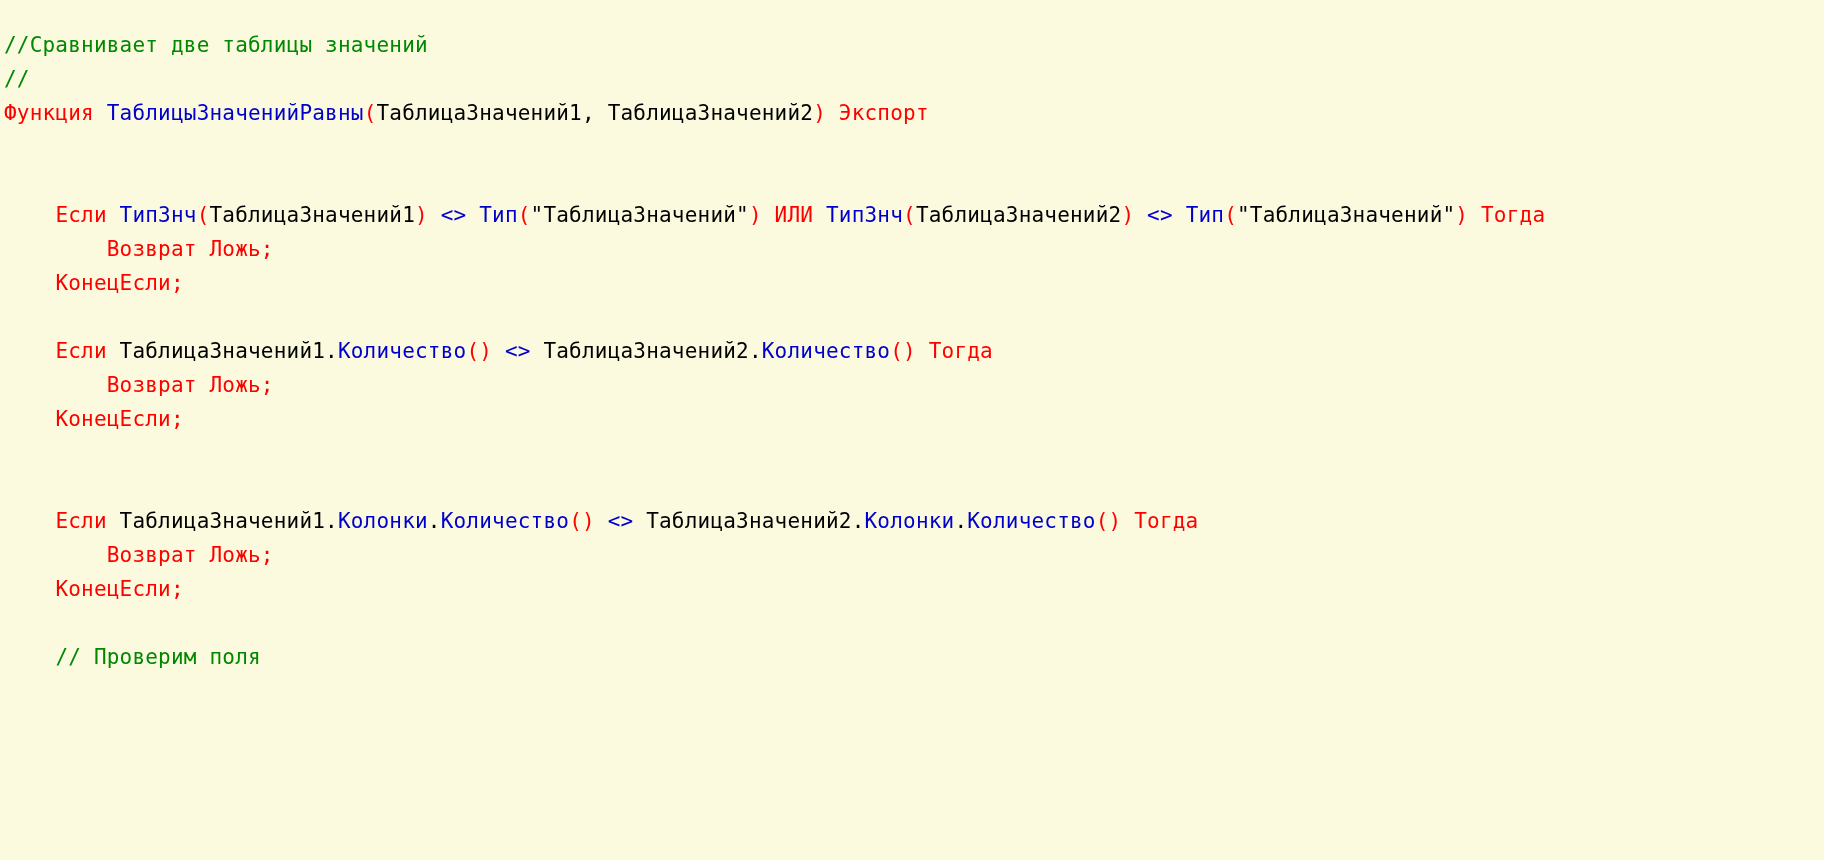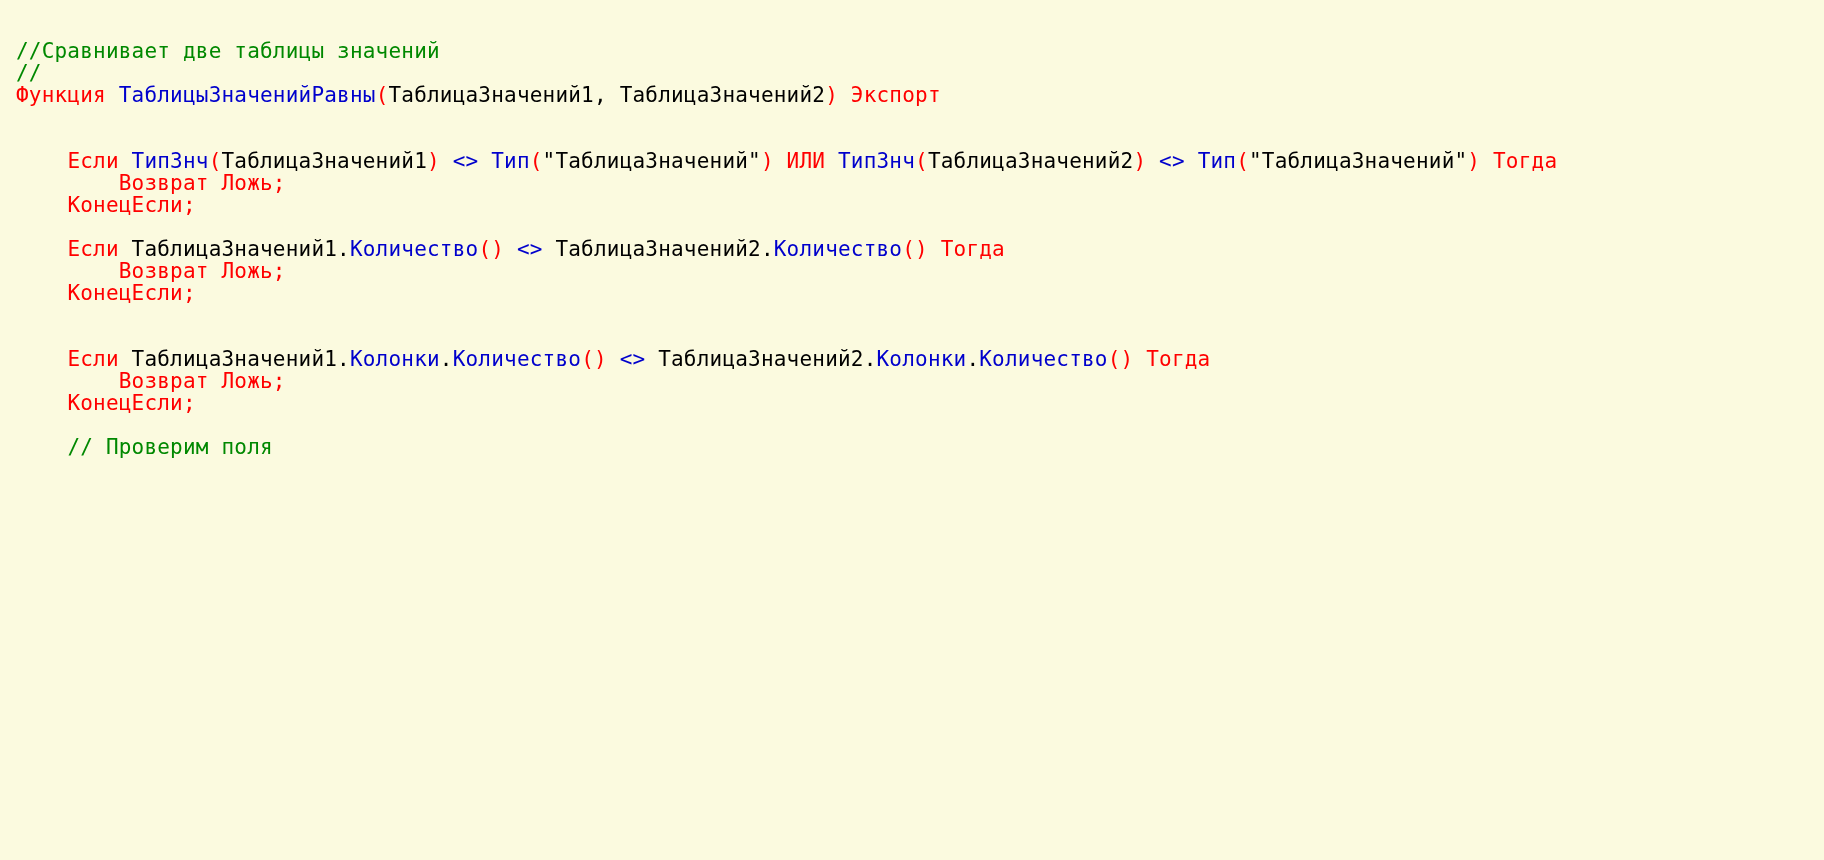--- a/index.html
+++ b/index.html
@@ -6,24 +6,24 @@
     margin: 0;
     padding: 0;
     width: 1824px;
     height: 860px;
     background: #fbfadf;
     font-family: "Consolas", "Courier New", monospace;
     font-size: 21px;
     overflow: hidden;
   }
   pre.code {
-    margin: 12px;
+    margin: 0;
     padding: 28px 4px;
     white-space: pre;
-    line-height: 22px;
+    line-height: 34px;
     letter-spacing: 0.2px;
   }
   .c-comment { color: #008800; }
   .c-keyword { color: #ff0000; }
   .c-method  { color: #0000cc; }
   .c-default { color: #000000; }
 </style>
 </head>
 <body>
 

